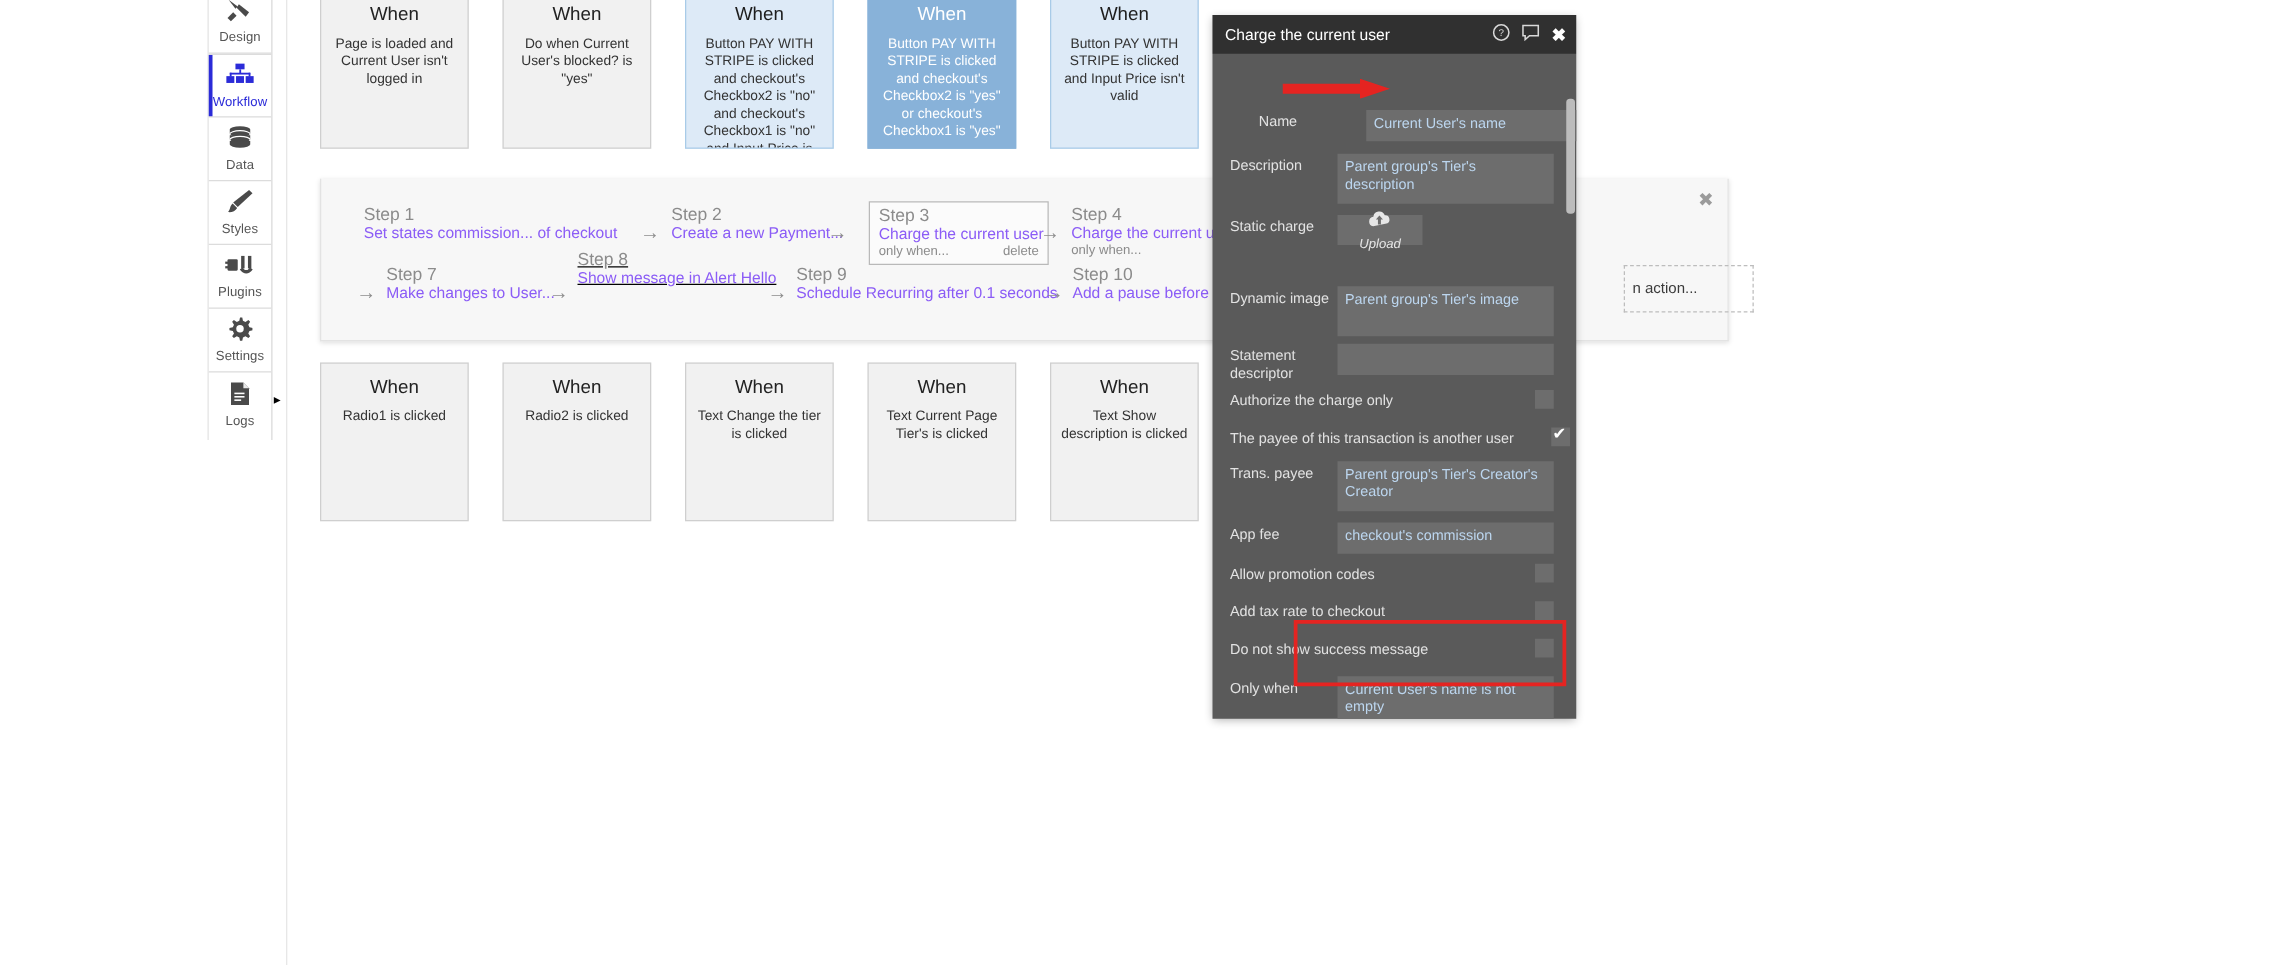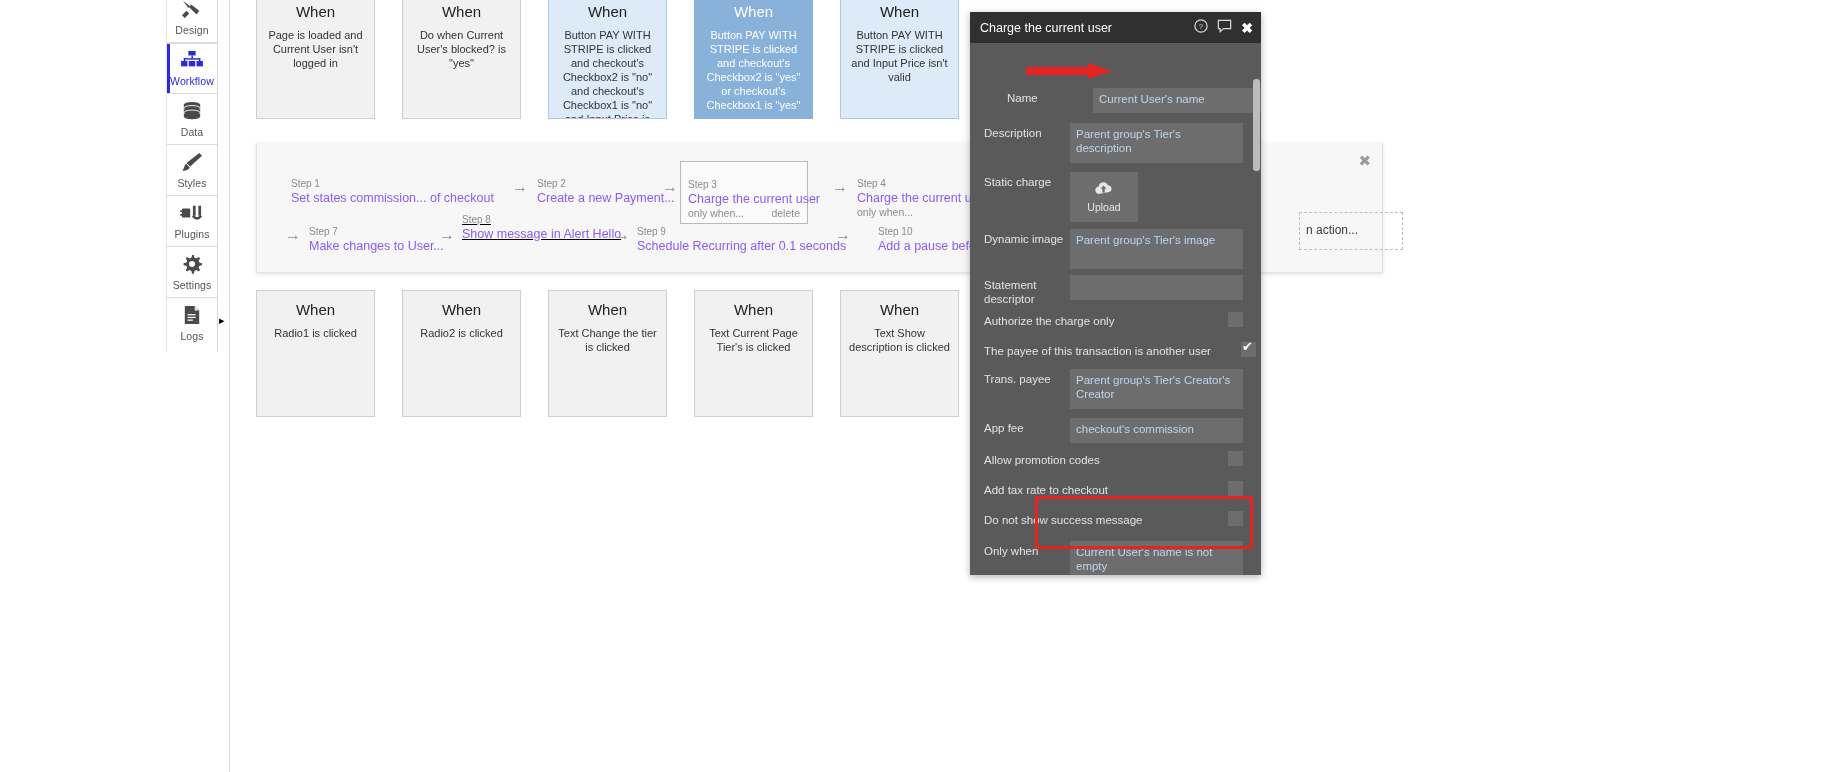--- a/index.html
+++ b/index.html
@@ -90,21 +90,21 @@
     border-bottom: 10px solid #8fb6dc;
   }
   #steps-close {
     position: absolute; right: 11px; top: 10px;
     font-size: 15px; color: #9b9b9b; cursor: pointer; line-height: 1;
   }
   .step {
     position: absolute;
     display: block;
   }
-  .step .st-num { font-size: 10px; color: #8b8b8b; line-height: 13px; margin-top: 12px; }
+  .step .st-num { font-size: 14px; color: #8b8b8b; line-height: 13px; }
   .step .st-name { font-size: 12.5px; color: #8b5cf6; line-height: 16px; white-space: nowrap; }
   .step .st-sub {
     font-size: 10.5px; color: #8b8b8b; line-height: 13px;
     display: flex; justify-content: space-between;
   }
   .step.boxed {
     border: 1px solid #b9b9b9;
     background: #fbfbfb;
     padding: 4px 7px 3px 7px;
     margin-left: -7px; margin-top: -4px;
@@ -160,23 +160,24 @@
     width: 15px; height: 15px; background: #6d6d6d; flex: none;
     margin-left: auto; position: relative;
     cursor: pointer;
   }
   .pchk.checked::after {
     content: "\2714"; position: absolute; left: 1px; top: -3px;
     color: #fff; font-size: 13px;
   }
   .pchk-row { display: flex; align-items: center; }
   .upload-box {
-    width: 68px; height: 50px; background: #6d6d6d;
+    width: 68px; height: 24px; background: #6d6d6d;
     display: flex; flex-direction: column; align-items: center; justify-content: center;
     cursor: pointer;
+    font-style: italic;
   }
   .upload-box .ub-label { font-size: 10.5px; color: #e6e6e6; margin-top: 1px; }
 
   
   #red-arrow {
     position: absolute; left: 1026px; top: 63px;
     width: 86px; height: 16px; pointer-events: none;
   }
   #red-box {
     position: absolute; left: 1035px; top: 496px;
@@ -342,21 +343,21 @@
         <div class="st-name">Set states commission... of checkout</div>
       </div>
       <span class="arrow-ico" style="left:255px; top:36px;">→</span>
 
       <div class="step" style="left:280px; top:22px;">
         <div class="st-num">Step 2</div>
         <div class="st-name">Create a new Payment...</div>
       </div>
       <span class="arrow-ico" style="left:405px; top:36px;">→</span>
 
-      <div class="step boxed" style="left:430px; top:22px; width:128px;">
+      <div class="step boxed" style="left:445px; top:22px; width:144px;">
         <div class="st-num">Step 3</div>
         <div class="st-name">Charge the current user</div>
         <div class="st-sub">
           <span>only when...</span>
           <span>delete</span>
         </div>
       </div>
       <span class="arrow-ico" style="left:575px; top:36px;">→</span>
 
       <div class="step" style="left:600px; top:22px;">
@@ -385,21 +386,21 @@
         <div class="st-name">Show message in Alert Hello</div>
       </div>
       <span class="arrow-ico" style="left:357px; top:84px;">→</span>
 
       <div class="step" style="left:380px; top:70px;">
         <div class="st-num">Step 9</div>
         <div class="st-name">Schedule Recurring after 0.1 seconds</div>
       </div>
       <span class="arrow-ico" style="left:578px; top:84px;">→</span>
 
-      <div class="step" style="left:621px; top:70px;">
+      <div class="step" style="left:601px; top:70px;">
         <div class="st-num">Step 10</div>
         <div class="st-name">Add a pause before next</div>
       </div>
     </div>
 
     <div id="dashed-action">n action...</div>
 
   </div>
 
   <div id="prop-panel">

